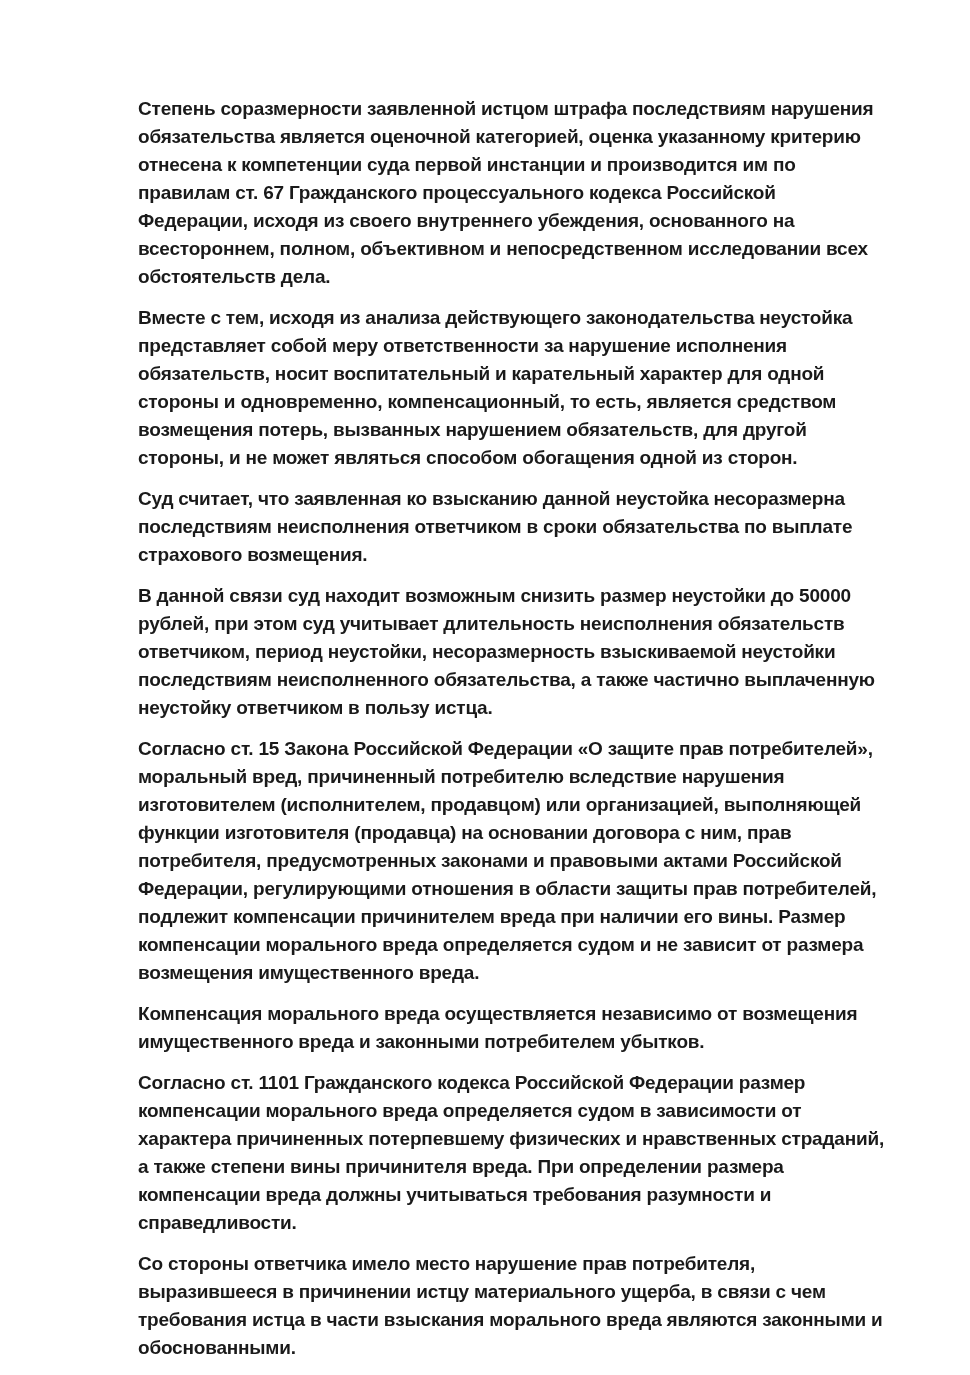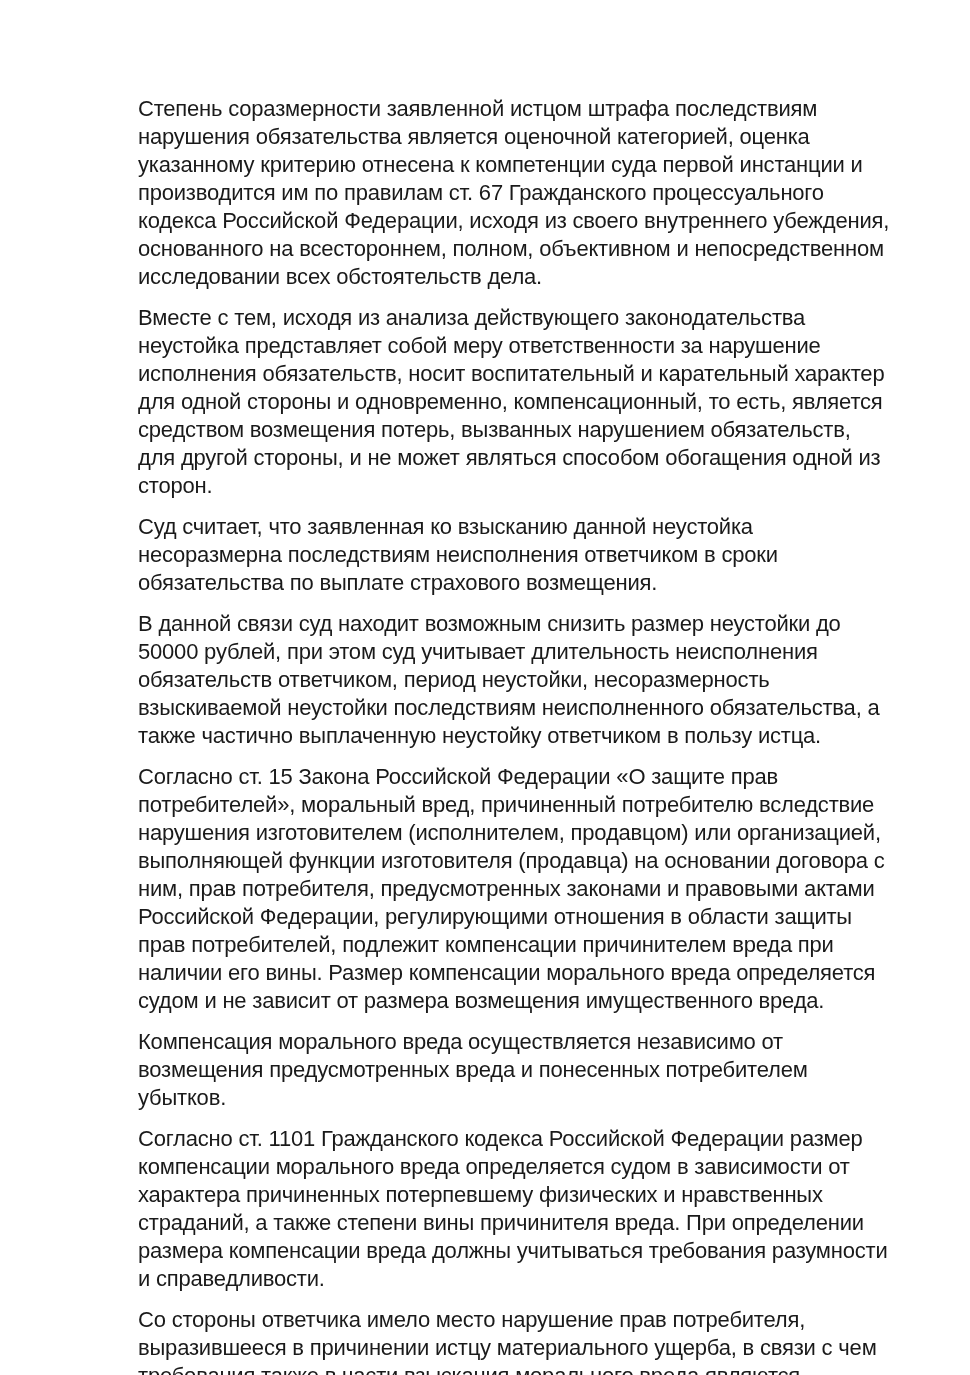--- a/index.html
+++ b/index.html
@@ -18,38 +18,38 @@
     width: 970px;
     height: 1375px;
     background: #ffffff;
     padding: 95px 82px 40px 138px;
   }
   .doc-body {
     width: 752px;
   }
   .doc-body p {
     margin: 0 0 13px 0;
-    font-size: 22px;
+    font-size: 19px;
     line-height: 28px;
-    font-weight: 400;
+    font-weight: 700;
     color: #1a1a1a;
     letter-spacing: -0.2px;
     text-align: left;
   }
   .doc-body p:last-child {
     margin-bottom: 0;
   }
 </style>
 </head>
 <body>
 
 <div class="page">
   <div class="doc-body">
     <p>Степень соразмерности заявленной истцом штрафа последствиям нарушения обязательства является оценочной категорией, оценка указанному критерию отнесена к компетенции суда первой инстанции и производится им по правилам ст. 67 Гражданского процессуального кодекса Российской Федерации, исходя из своего внутреннего убеждения, основанного на всестороннем, полном, объективном и непосредственном исследовании всех обстоятельств дела.</p>
     <p>Вместе с тем, исходя из анализа действующего законодательства неустойка представляет собой меру ответственности за нарушение исполнения обязательств, носит воспитательный и карательный характер для одной стороны и одновременно, компенсационный, то есть, является средством возмещения потерь, вызванных нарушением обязательств, для другой стороны, и не может являться способом обогащения одной из сторон.</p>
     <p>Суд считает, что заявленная ко взысканию данной неустойка несоразмерна последствиям неисполнения ответчиком в сроки обязательства по выплате страхового возмещения.</p>
     <p>В данной связи суд находит возможным снизить размер неустойки до 50000 рублей, при этом суд учитывает длительность неисполнения обязательств ответчиком, период неустойки, несоразмерность взыскиваемой неустойки последствиям неисполненного обязательства, а также частично выплаченную неустойку ответчиком в пользу истца.</p>
     <p>Согласно ст. 15 Закона Российской Федерации «О защите прав потребителей», моральный вред, причиненный потребителю вследствие нарушения изготовителем (исполнителем, продавцом) или организацией, выполняющей функции изготовителя (продавца) на основании договора с ним, прав потребителя, предусмотренных законами и правовыми актами Российской Федерации, регулирующими отношения в области защиты прав потребителей, подлежит компенсации причинителем вреда при наличии его вины. Размер компенсации морального вреда определяется судом и не зависит от размера возмещения имущественного вреда.</p>
-    <p>Компенсация морального вреда осуществляется независимо от возмещения предусмотренных вреда и понесенных потребителем убытков.</p>
+    <p>Компенсация морального вреда осуществляется независимо от возмещения имущественного вреда и законными потребителем убытков.</p>
     <p>Согласно ст. 1101 Гражданского кодекса Российской Федерации размер компенсации морального вреда определяется судом в зависимости от характера причиненных потерпевшему физических и нравственных страданий, а также степени вины причинителя вреда. При определении размера компенсации вреда должны учитываться требования разумности и справедливости.</p>
-    <p>Со стороны ответчика имело место нарушение прав потребителя, выразившееся в причинении истцу материального ущерба, в связи с чем требования также в части взыскания морального вреда являются законными и обоснованными.</p>
+    <p>Со стороны ответчика имело место нарушение прав потребителя, выразившееся в причинении истцу материального ущерба, в связи с чем требования истца в части взыскания морального вреда являются законными и обоснованными.</p>
   </div>
 </div>
 
 </body></html>

